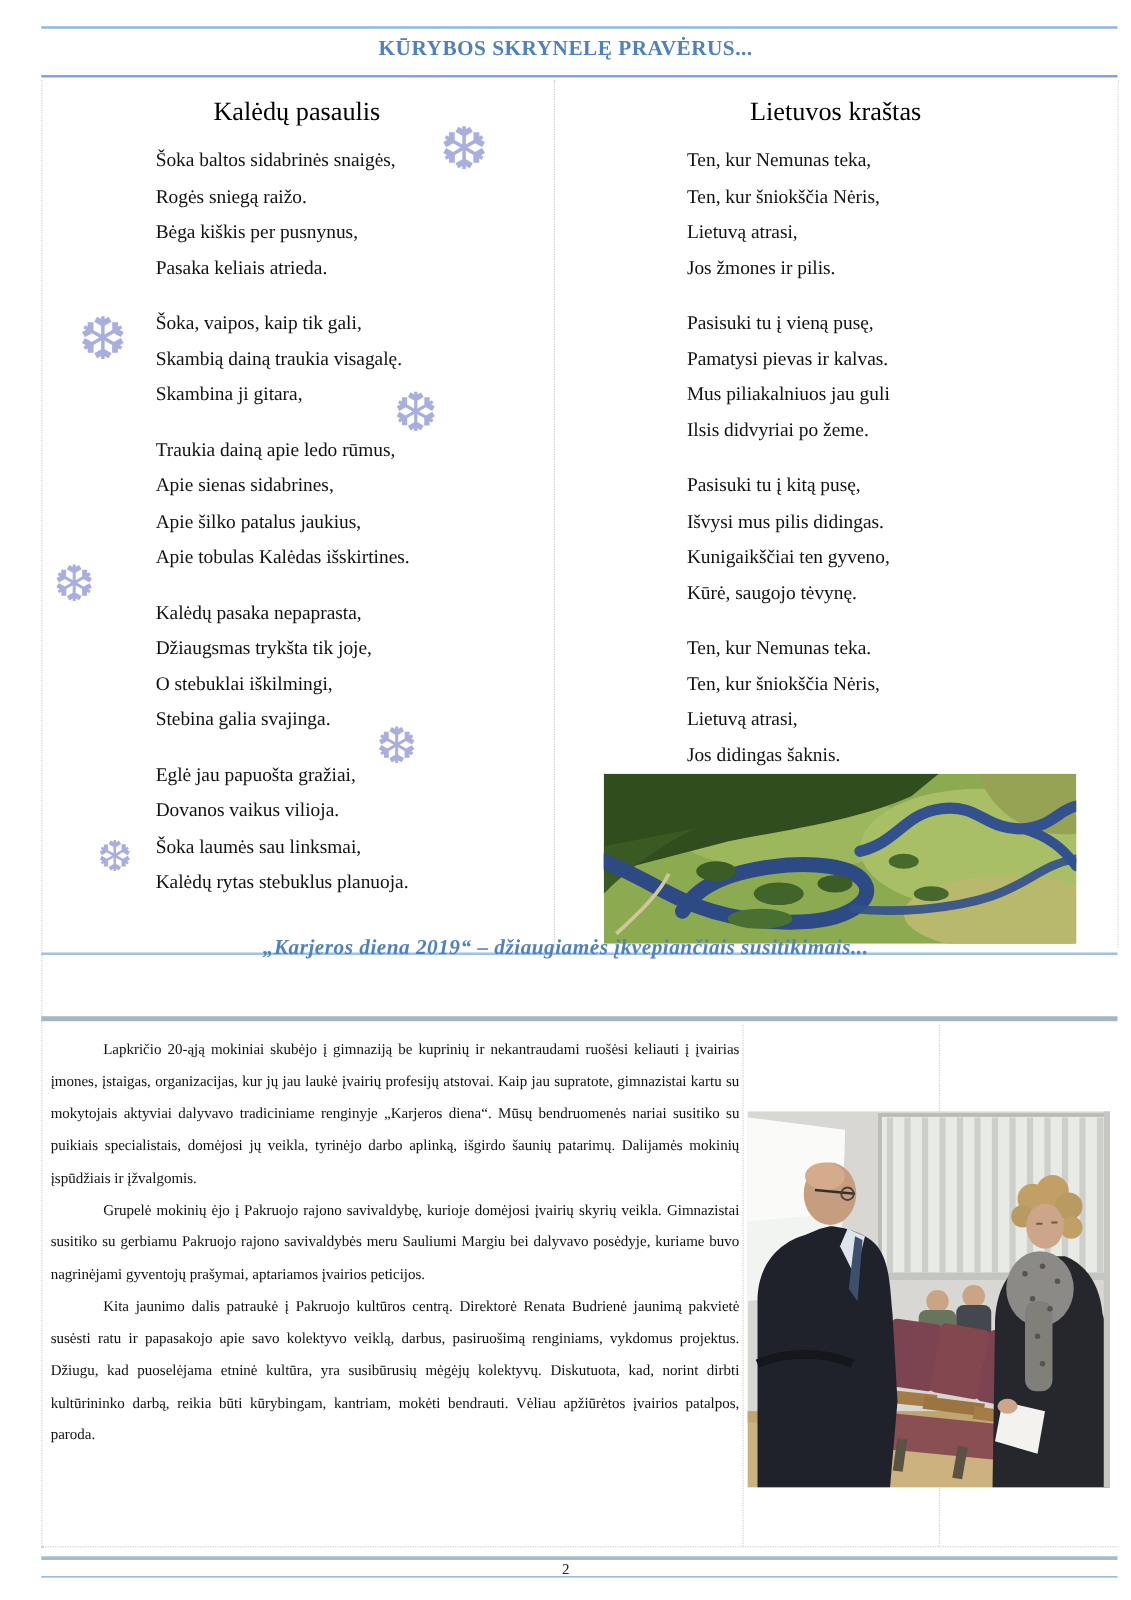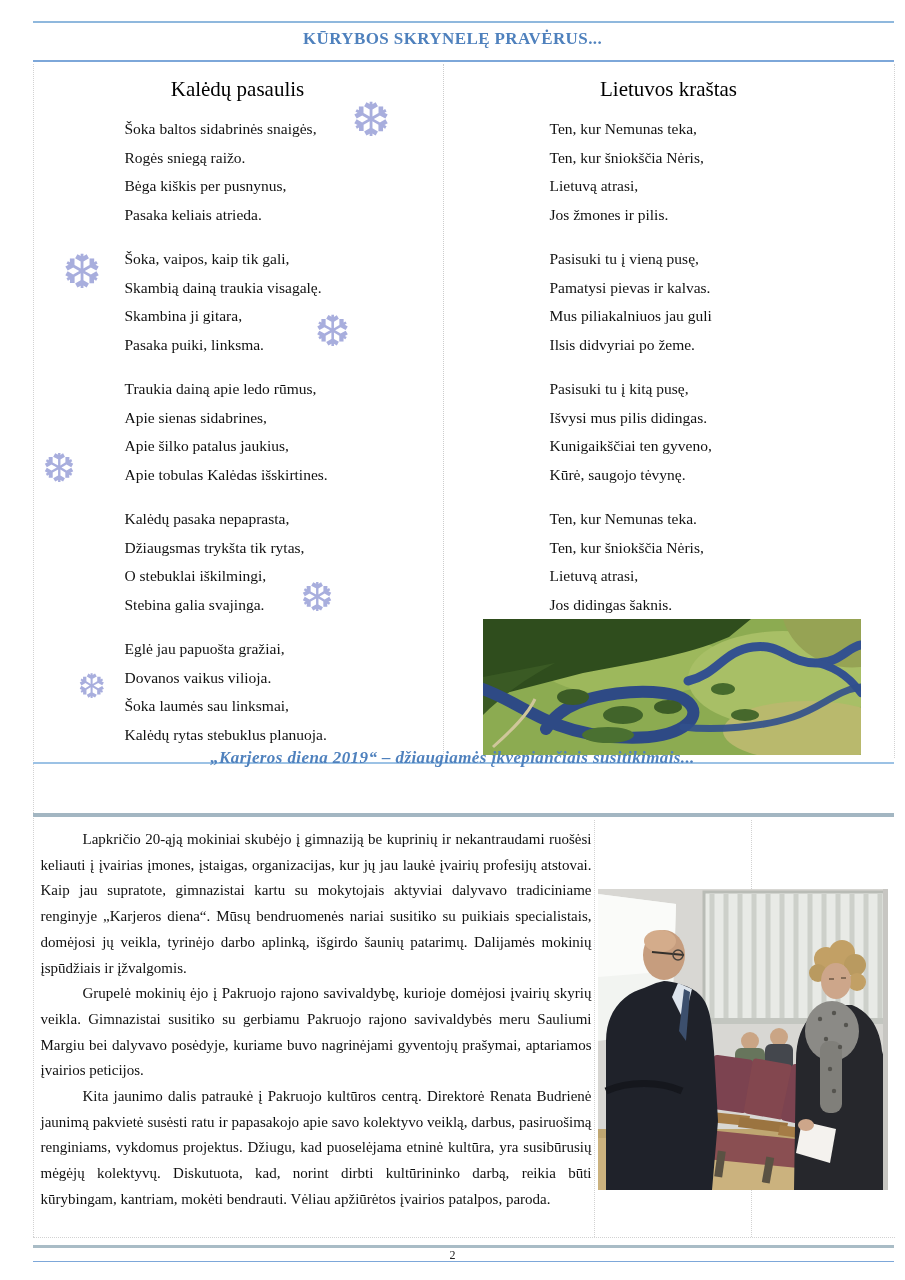--- a/index.html
+++ b/index.html
@@ -50,21 +50,21 @@
   .sf6 { left:67px;  top:666px; font-size:34px; }
 
   
   .landscape-photo { position:absolute; left:472px; top:619px; width:378px; height:136px; margin:0; }
   .landscape-photo svg, .meeting-photo svg { display:block; width:100%; height:100%; }
   .meeting-photo { position:absolute; left:587px; top:889px; width:290px; height:301px; margin:0; }
 
   
   .article-text {
     position:absolute; left:30px; top:827px; width:551px;
-    font-size:15px; line-height:25.7px; text-align:justify; color:#101010;
+    font-size:12px; line-height:25.7px; text-align:justify; color:#101010;
   }
   .body-par { margin:0; text-indent:42px; }
 
   
   .guide-v { position:absolute; width:0; border-left:1px dotted #d2d2d2; }
   .gv-left   { left:22px;  top:64px;  height:1173px; }
   .gv-right1 { left:883px; top:64px;  height:694px; }
   .gv-mid1   { left:583px; top:820px; height:417px; }
   .gv-mid2   { left:740px; top:820px; height:417px; }
   .gv-right2 { left:888px; top:820px; height:417px; }
@@ -99,31 +99,30 @@
           <div class="stanza">
             <div class="poem-line">Šoka baltos sidabrinės snaigės,</div>
             <div class="poem-line">Rogės sniegą raižo.</div>
             <div class="poem-line">Bėga kiškis per pusnynus,</div>
             <div class="poem-line">Pasaka keliais atrieda.</div>
           </div>
           <div class="stanza">
             <div class="poem-line">Šoka, vaipos, kaip tik gali,</div>
             <div class="poem-line">Skambią dainą traukia visagalę.</div>
             <div class="poem-line">Skambina ji gitara,</div>
-            <div class="poem-line">Pasaka puiki, linksma.</div>
           </div>
           <div class="stanza">
             <div class="poem-line">Traukia dainą apie ledo rūmus,</div>
             <div class="poem-line">Apie sienas sidabrines,</div>
             <div class="poem-line">Apie šilko patalus jaukius,</div>
             <div class="poem-line">Apie tobulas Kalėdas išskirtines.</div>
           </div>
           <div class="stanza">
             <div class="poem-line">Kalėdų pasaka nepaprasta,</div>
-            <div class="poem-line">Džiaugsmas trykšta tik rytas,</div>
+            <div class="poem-line">Džiaugsmas trykšta tik joje,</div>
             <div class="poem-line">O stebuklai iškilmingi,</div>
             <div class="poem-line">Stebina galia svajinga.</div>
           </div>
           <div class="stanza">
             <div class="poem-line">Eglė jau papuošta gražiai,</div>
             <div class="poem-line">Dovanos vaikus vilioja.</div>
             <div class="poem-line">Šoka laumės sau linksmai,</div>
             <div class="poem-line">Kalėdų rytas stebuklus planuoja.</div>
           </div>
         </div>

